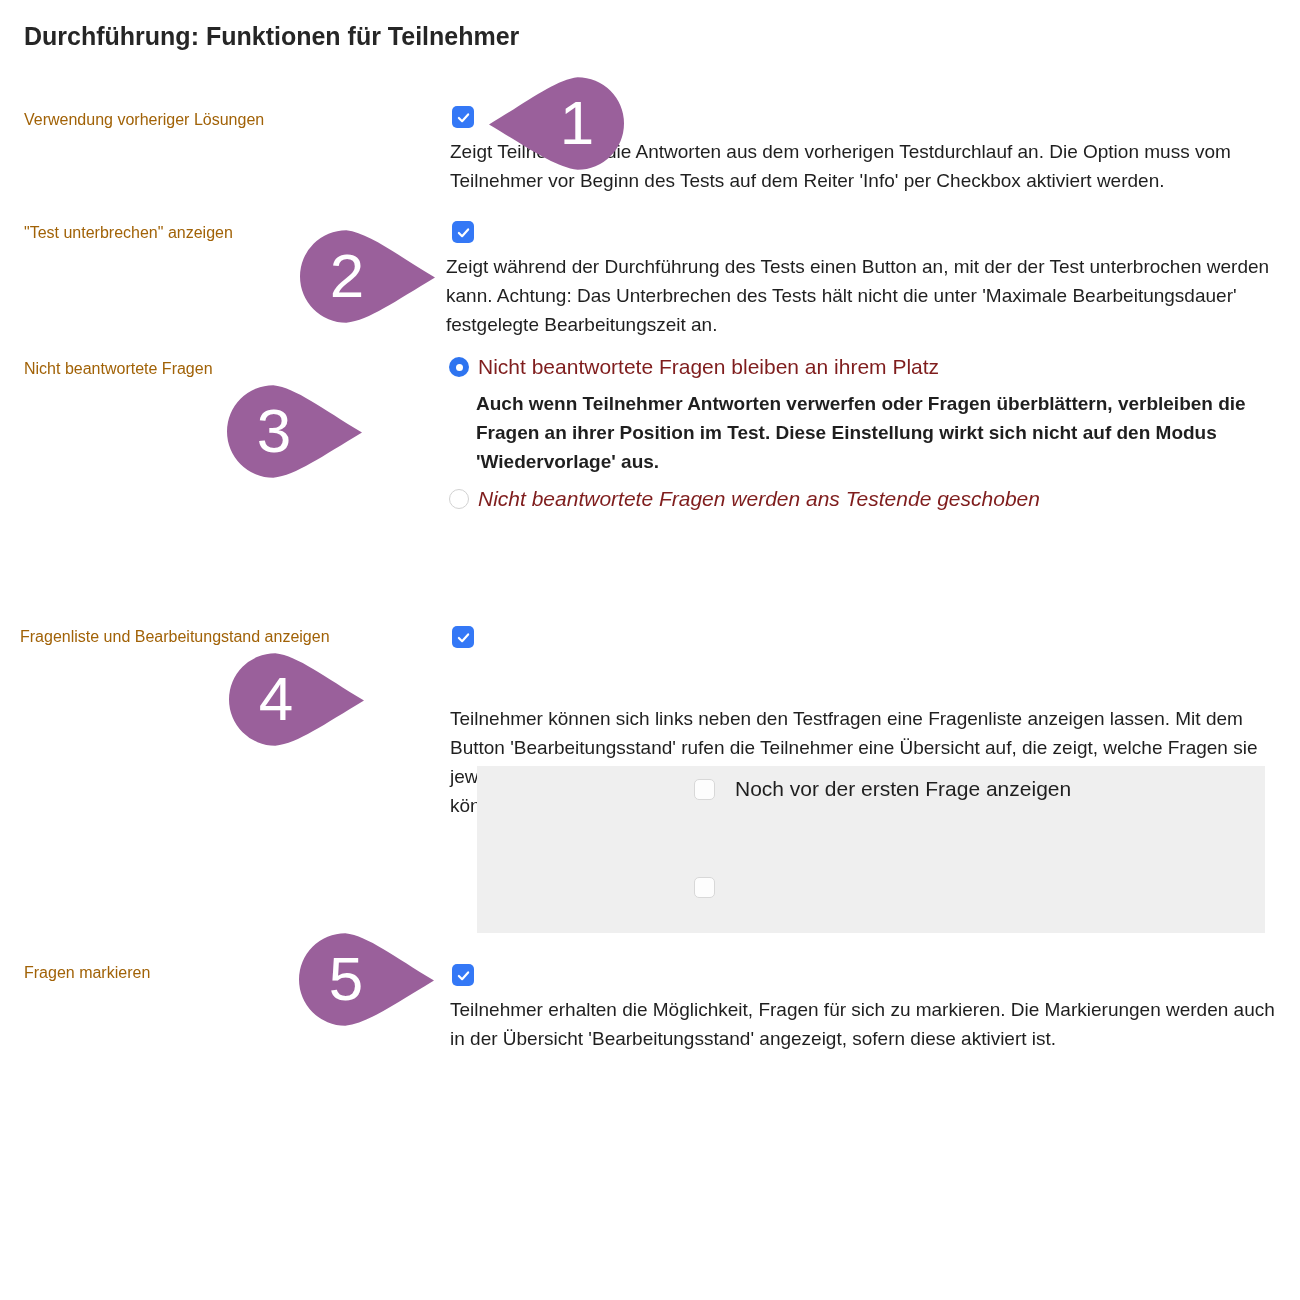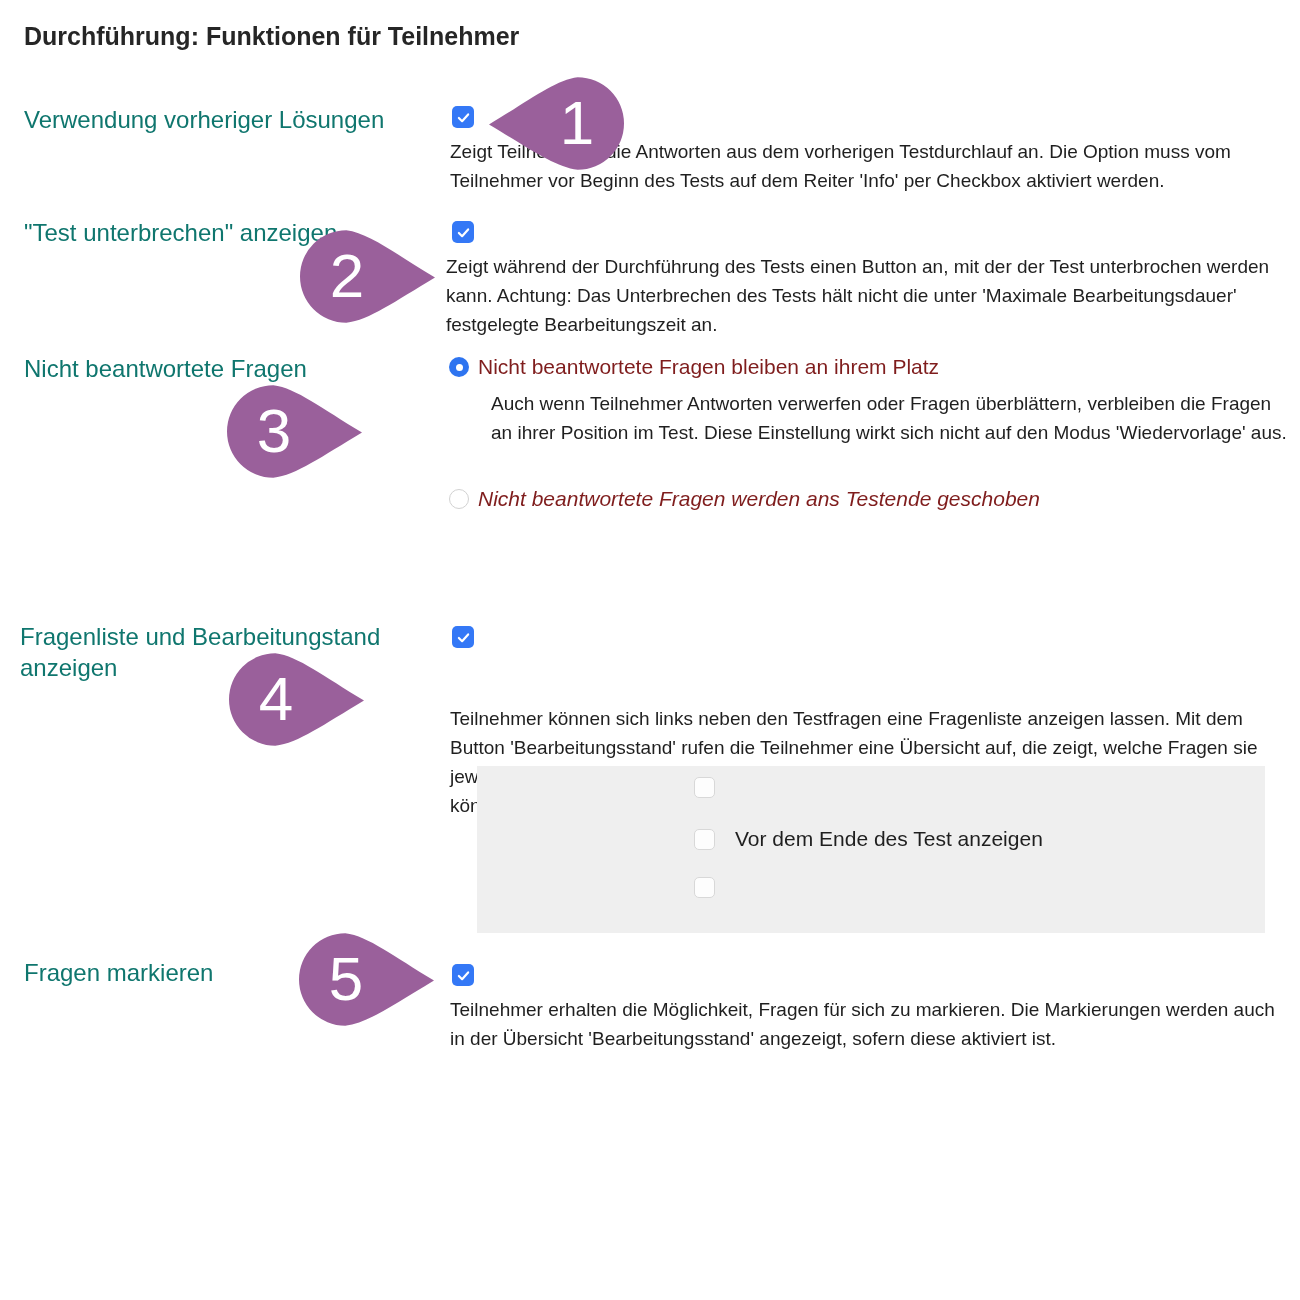--- a/index.html
+++ b/index.html
@@ -2,21 +2,21 @@
 <html lang="de"><head>
 <meta charset="utf-8">
 <style>
   html,body{margin:0;padding:0;background:#fff;}
   .screen{
     position:relative;width:1300px;height:1300px;background:#ffffff;
     font-family:"Liberation Sans",sans-serif;color:#1f1f1f;overflow:hidden;padding-left:38px;
   }
   .abs{position:absolute;}
   .page-title{font-size:25px;font-weight:700;color:#262626;}
-  .field-label{font-size:24px;line-height:31px;color:#0f766e;}
+  .field-label{font-size:16px;line-height:31px;color:#a16207;}
   .help{font-size:19px;line-height:29px;color:#1f1f1f;hyphens:manual;}
   .option-label{font-size:21px;color:#7f1d1d;}
   
   .checkbox{
     width:22px;height:22px;background:#3478f6;border-radius:5px;
     display:flex;align-items:center;justify-content:center;cursor:pointer;
   }
   .checkbox svg{width:17px;height:17px;display:block;}
   .checkbox-empty{
     width:21px;height:21px;background:#fdfdfd;border:1px solid #d8d8d8;
@@ -66,40 +66,37 @@
     </svg>
   </div>
   <div class="abs help" style="left:446px;top:252px;width:828px;">Zeigt während der Durchführung des Tests einen Button an, mit der der Test unterbrochen wer­den kann. Achtung: Das Unterbrechen des Tests hält nicht die unter 'Maximale Bearbeitungs­dauer' festgelegte Bearbeitungszeit an.</div>
 
   <div class="abs field-label" style="left:24px;top:353px;width:400px;">Nicht beantwortete Fragen</div>
 
   <div class="abs radio selected" style="left:449px;top:357px;">
     <span class="radio-dot"></span>
   </div>
   <div class="abs option-label" style="left:478px;top:355px;width:790px;">Nicht beantwortete Fragen bleiben an ihrem Platz</div>
-  <div class="abs help" style="left:491px;top:389px;width:800px;">Auch wenn Teilnehmer Antworten verwerfen oder Fragen überblättern, verbleiben die Fragen an ihrer Position im Test. Diese Einstellung wirkt sich nicht auf den Modus 'Wiedervorlage' aus.</div>
+  <div class="abs help" style="left:476px;top:389px;width:800px;font-weight:bold;">Auch wenn Teilnehmer Antworten verwerfen oder Fragen überblättern, verbleiben die Fragen an ihrer Position im Test. Diese Einstellung wirkt sich nicht auf den Modus 'Wiedervorlage' aus.</div>
 
   <div class="abs radio" style="left:449px;top:489px;"></div>
   <div class="abs option-label" style="left:478px;top:487px;width:790px;font-style:italic;">Nicht beantwortete Fragen werden ans Testende geschoben</div>
 
   <div class="abs field-label" style="left:20px;top:621px;width:400px;">Fragenliste und Bearbeitungstand an­zeigen</div>
   <div class="abs checkbox" style="left:452px;top:626px;">
     <svg viewBox="0 0 22 22">
       <path d="M5 11.6 L9.2 15.8 L17 7" fill="none" stroke="#fff" stroke-width="2.8" stroke-linecap="round" stroke-linejoin="round"></path>
     </svg>
   </div>
   <div class="abs help" style="left:450px;top:656px;width:828px;margin-top:48px;">Teilnehmer können sich links neben den Testfragen eine Fragenliste anzeigen lassen. Mit dem Button 'Bearbeitungsstand' rufen die Teilnehmer eine Übersicht auf, die zeigt, welche Fragen sie jeweils bereits bearbeitet oder markiert haben. Das Verhalten der Übersicht 'Bearbeitungs­stand' können Sie noch weiter konfigurieren:</div>
 
   <div class="abs gray-panel" style="left:477px;top:766px;width:788px;height:167px;">
     <div class="sub-row" style="left:217px;top:11px;">
       <div class="checkbox-empty"></div>
-    </div>
-    <div class="sub-row" style="left:217px;top:61px;">
-      <div class="checkbox-empty"></div>
-      <span class="sub-label">Vor dem Ende des Test anzeigen</span>
+      <span class="sub-label">Noch vor der ersten Frage anzeigen</span>
     </div>
     <div class="sub-row" style="left:217px;top:111px;">
       <div class="checkbox-empty"></div>
     </div>
   </div>
 
   <div class="abs field-label" style="left:24px;top:957px;width:400px;">Fragen markieren</div>
   <div class="abs checkbox" style="left:452px;top:964px;">
     <svg viewBox="0 0 22 22">
       <path d="M5 11.6 L9.2 15.8 L17 7" fill="none" stroke="#fff" stroke-width="2.8" stroke-linecap="round" stroke-linejoin="round"></path>

